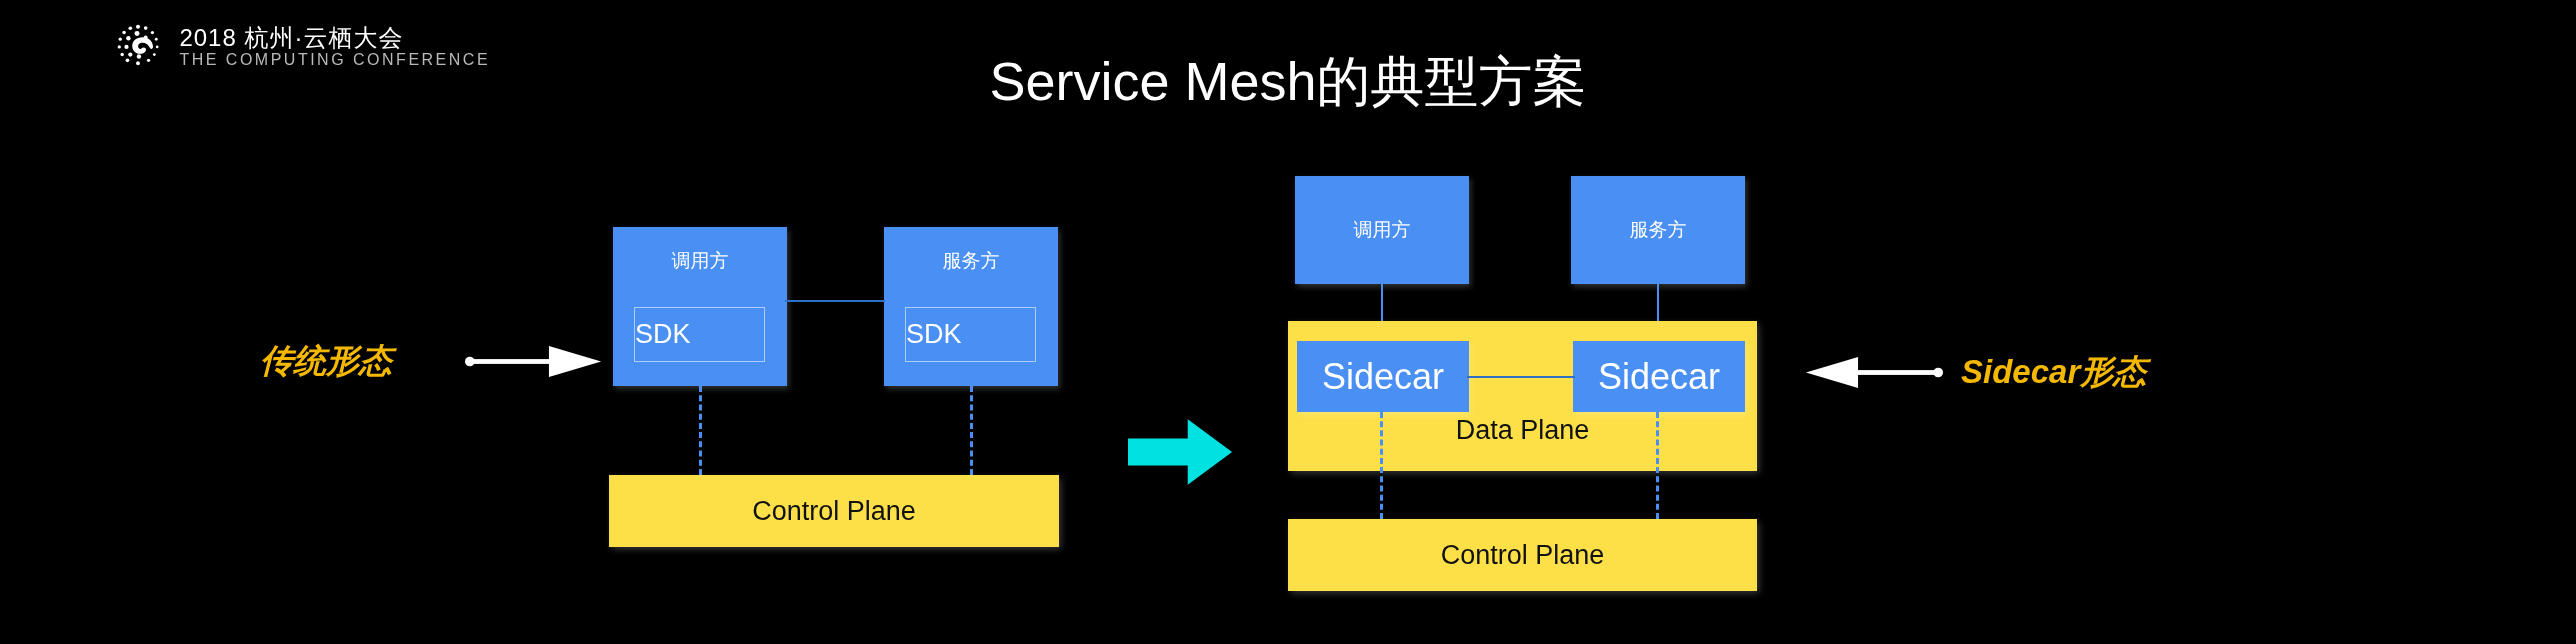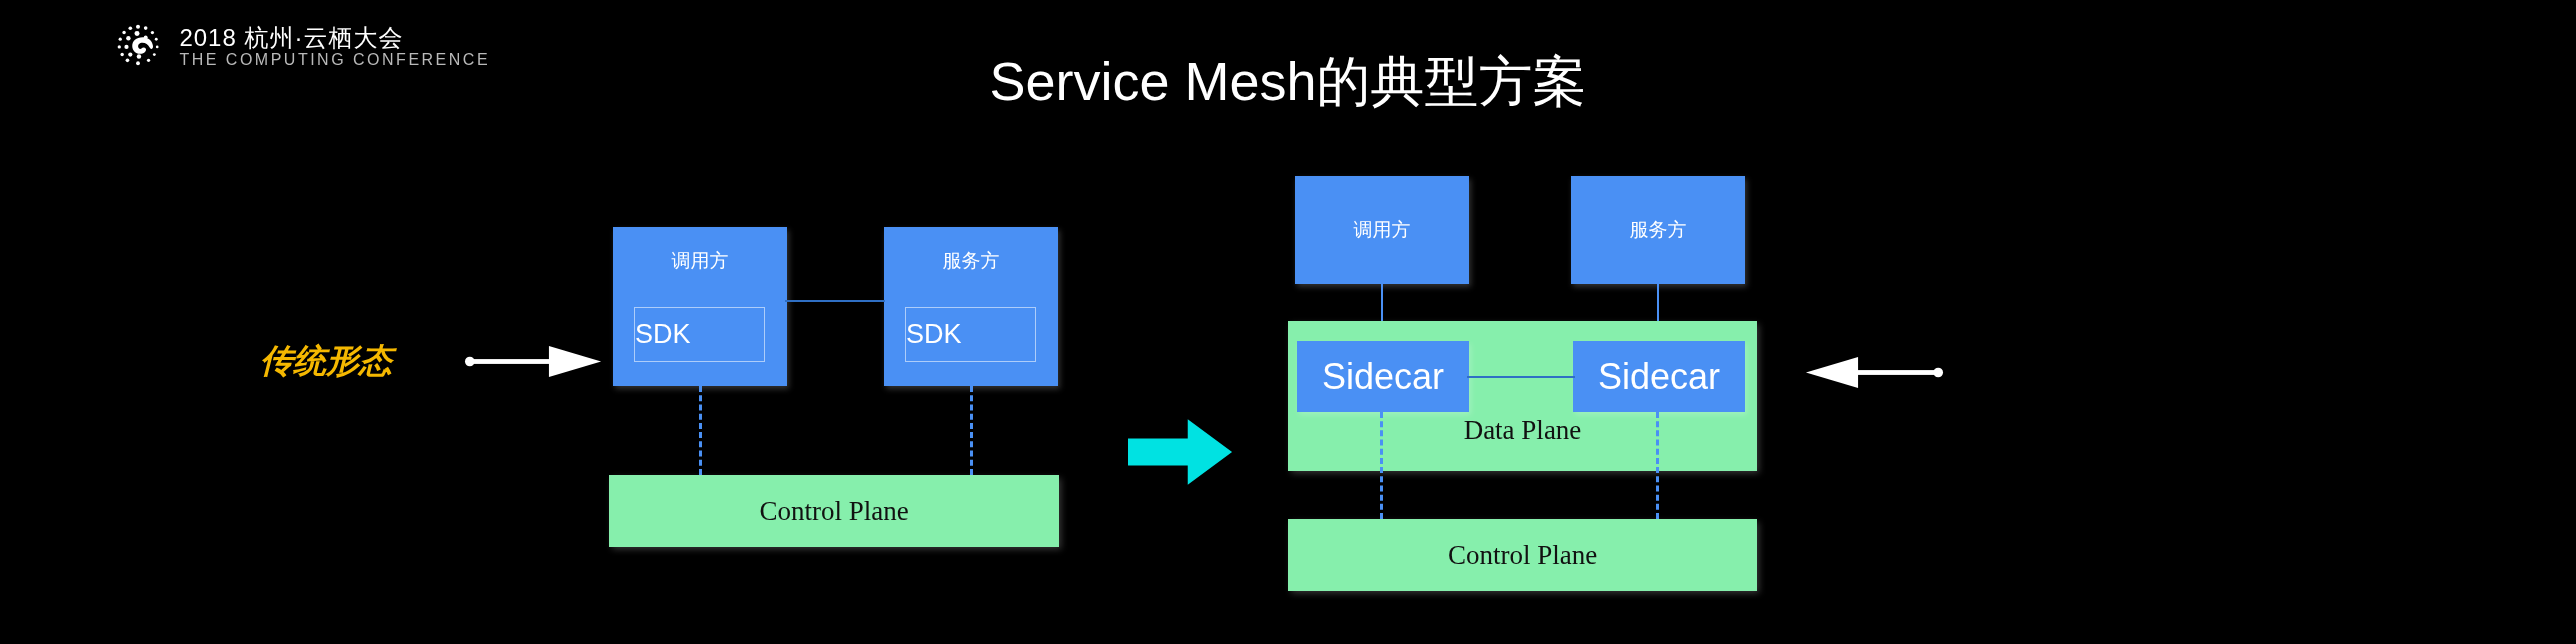--- a/index.html
+++ b/index.html
@@ -81,25 +81,24 @@
     justify-content: center;
     box-sizing: border-box;
     box-shadow: 1.9px 2.9px 5.8px rgba(255,255,255,0.20);
   }
   .node .node-label { display: block; }
   .node-cn { font-size: 19px; }
   .node-en { font-size: 36px; }
 
   .plane {
     position: absolute;
-    background: #86efac;
+    background: #fde047;
     color: #0d0d0d;
     box-sizing: border-box;
     box-shadow: 2.9px 2.9px 6.8px rgba(255,255,255,0.22);
-    font-family: Liberation Serif, serif;
   }
   .plane-label {
     position: absolute;
     width: 100%;
     text-align: center;
     font-size: 27px;
     color: #111111;
   }
 
   .sdk-box {
@@ -252,15 +251,16 @@
     <span class="plane-label" style="top:21px;">Control Plane</span>
   </div>
 
   <div class="arrow-white" style="left:1804px; top:354px; width:140px; height:37px;">
     <svg width="140" height="37" viewBox="0 0 145 38">
       <polygon points="56,3 2,19 56,35" fill="#ffffff"></polygon>
       <rect x="53" y="16.5" width="86" height="5" fill="#ffffff"></rect>
       <circle cx="139" cy="19" r="5" fill="#ffffff"></circle>
     </svg>
   </div>
+  <div class="callout" style="left:1961px; top:350px;">Sidecar形态</div>
 
 </div>
 
 
 </body></html>

